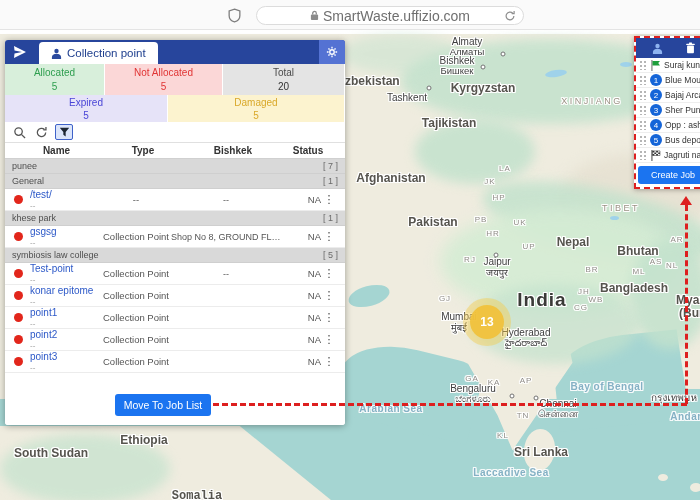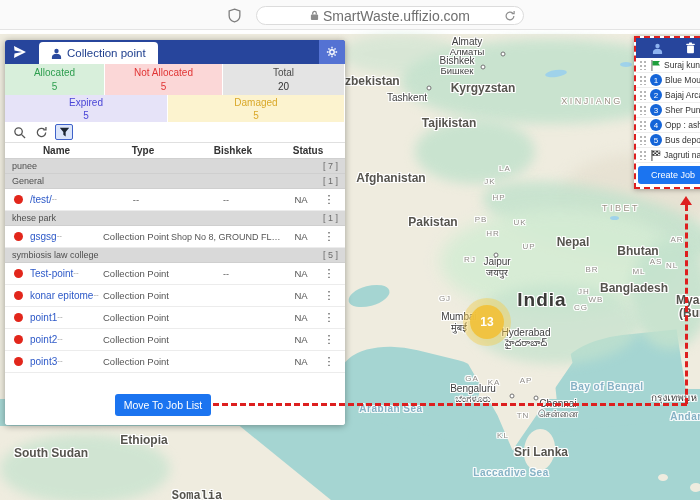--- a/index.html
+++ b/index.html
@@ -74,26 +74,26 @@
     font-size:10px;font-weight:bold;color:#333}
   .thead span{text-align:center}
   .th-name{flex:0 0 103px}.th-type{flex:0 0 70px}.th-loc{flex:0 0 110px}.th-status{flex:0 0 40px}
   .tbody{flex:1;overflow:hidden}
   .lp-group{height:15px;background:#d9d9d9;border-bottom:1px solid #cfcfcf;display:flex;align-items:center;
     justify-content:space-between;padding:0 7px;font-size:9px;color:#4f4f4f;cursor:pointer}
   .lp-group .gc{color:#6a6a6a}
   .lp-row{display:flex;align-items:center;height:22px;border-bottom:1px solid #ececec;background:#fff;
     font-size:9.5px;color:#555}
   .dot{flex:0 0 9px;width:9px;height:9px;border-radius:50%;background:#e2261b;margin-left:9px}
-  .c-name{flex:0 0 78px;padding-left:7px;display:flex;flex-direction:row;line-height:1.15;overflow:hidden}
+  .c-name{flex:0 0 78px;padding-left:7px;display:flex;flex-direction:column;line-height:1.15;overflow:hidden}
   .nm{color:#2d59c8;font-size:10px;text-decoration:none;white-space:nowrap;cursor:pointer}
   .subtxt{color:#9a9a9a;font-size:8px}
   .c-type{flex:0 0 70px;text-align:center;font-size:9.5px}
   .c-loc{flex:0 0 110px;text-align:center;font-size:9px;white-space:nowrap;overflow:hidden;text-overflow:ellipsis}
-  .c-status{flex:0 0 40px;text-align:center}
+  .c-status{flex:0 0 40px;text-align:right}
   .c-menu{flex:0 0 16px;text-align:center;color:#444;font-size:11px;cursor:pointer}
   .lp-footer{flex:0 0 41px;display:flex;align-items:center;justify-content:center;background:#fff}
   .move-btn{transform:translateX(-12px);width:96px;height:22px;background:#1b74f0;color:#fff;border:none;
     border-radius:3px;font-size:10.5px;cursor:pointer;font-family:inherit}
 
   
   .right-panel{position:absolute;left:634px;top:36px;width:96px;background:#fff;z-index:20;
     border:2px dashed #dd1f1f;box-shadow:0 1px 5px rgba(0,0,0,.3)}
   .rp-header{height:20px;background:#27459c;display:flex;align-items:center}
   .rp-header .p-ic{margin-left:16px}

